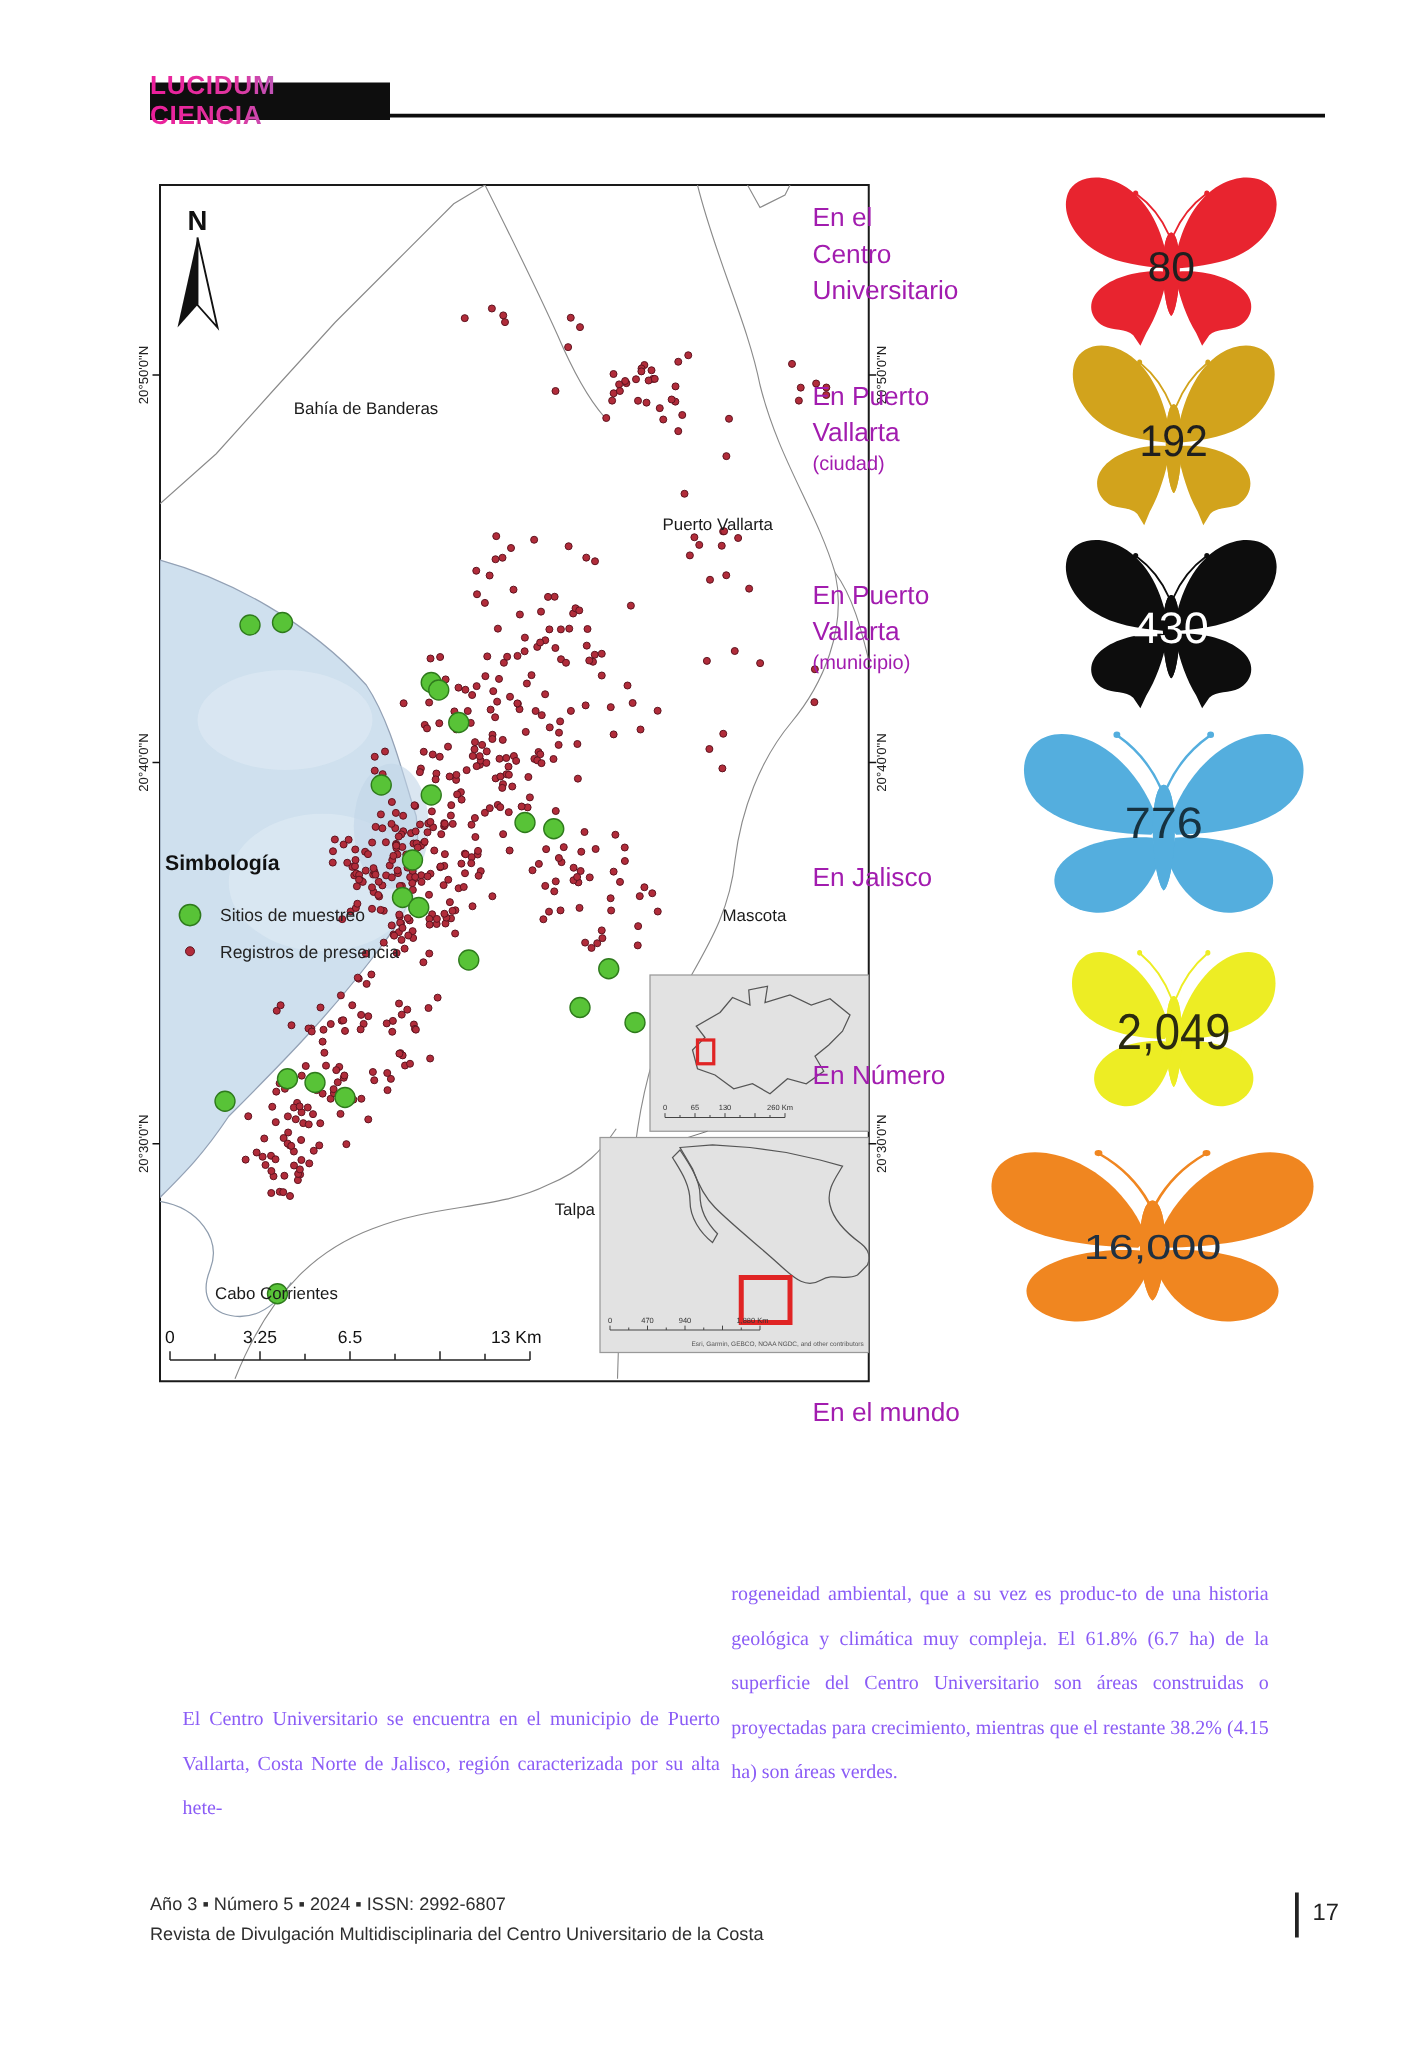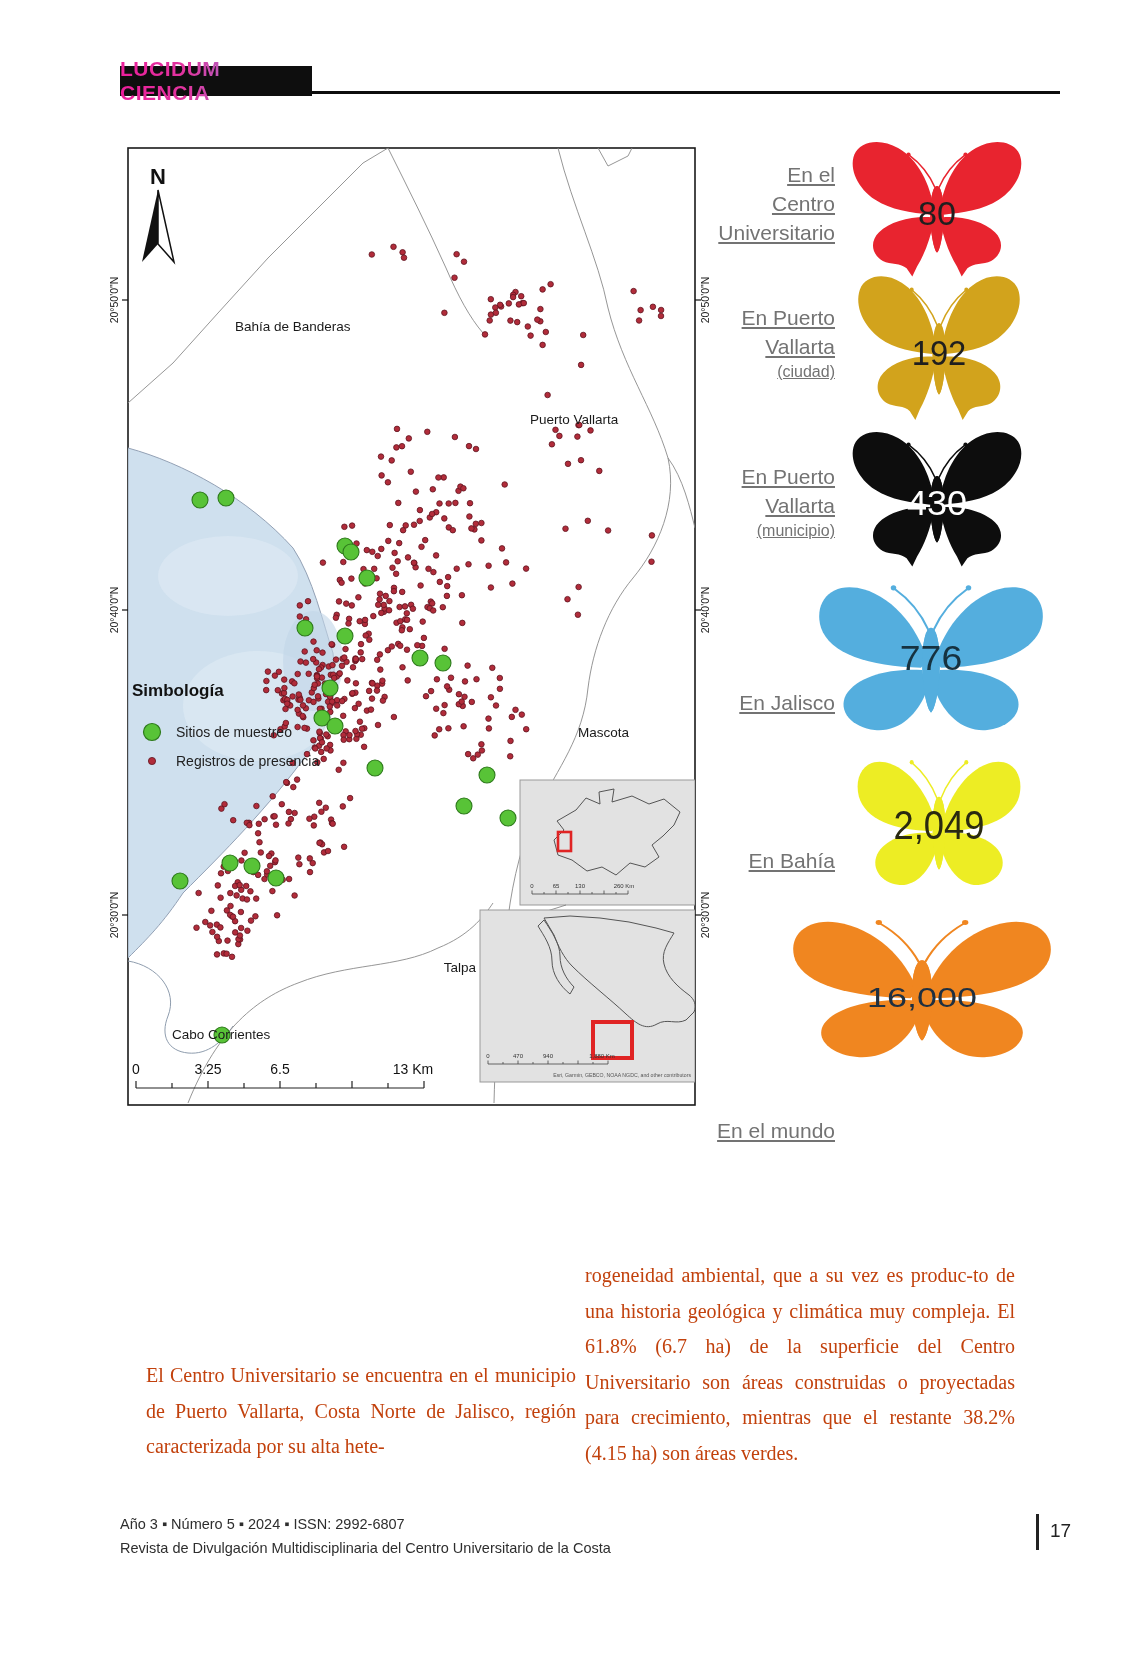--- a/index.html
+++ b/index.html
@@ -16,31 +16,31 @@
 
   
   .mapwrap{position:absolute;left:108px;top:146px;width:607px;height:965px;}
   .mapwrap text{font-family:"Liberation Sans",sans-serif;}
   [data-name="records-layer"] circle{fill:#b12c3a;stroke:#5f1420;stroke-width:.8;}
   [data-name="sites-layer"] circle{fill:#58c337;stroke:#2e7a1c;stroke-width:1.1;}
 
   
   .bfly{position:absolute;}
   .bnum{font-family:"Liberation Sans",sans-serif;font-weight:300;}
-  .blabel{position:absolute;left:650px;width:185px;text-align:right;
-          font-size:21px;line-height:29px;color:#737373;text-decoration:underline;}
+  .blabel{position:absolute;left:650px;width:185px;
+          font-size:21px;line-height:29px;color:#a21caf;}
   .blabel .sub{font-size:16px;line-height:22px;}
 
   
   .caption{position:absolute;left:120px;top:1130px;width:900px;font-size:20px;line-height:39px;color:#3a3a3a;}
   .caption .figlabel{color:#4565ae;}
   .heading{position:absolute;left:120px;top:1256px;font-size:21.5px;line-height:35px;
            color:#4060ac;letter-spacing:.2px;}
-  .bodycol{position:absolute;font-family:"Liberation Serif",serif;font-size:20px;
-           line-height:35.5px;color:#c2410c;text-align:justify;}
+  .bodycol{position:absolute;font-family:"Liberation Serif",serif;font-size:16px;
+           line-height:35.5px;color:#8b5cf6;text-align:justify;}
   #colL{left:120px;top:1358px;width:430px;margin-left:26px;}
   #colR{left:585px;top:1258px;width:430px;}
 
   
   .footline{position:absolute;left:120px;font-size:14.5px;color:#2e2e2e;}
   #foot1{top:1516px;} #foot2{top:1540px;}
   .pagebar{position:absolute;left:1036px;top:1514px;width:2.5px;height:36px;background:#222;}
   .pagenum{position:absolute;left:1050px;top:1520px;font-size:19px;color:#222;}
 </style>
 </head>
@@ -796,21 +796,21 @@
   </div>
   <div class="blabel" style="top:462px" data-name="butterfly-scale-label-2">
     <div data-name="label-line">En Puerto</div>
     <div data-name="label-line">Vallarta</div>
     <div class="sub" data-name="label-sub">(municipio)</div>
   </div>
   <div class="blabel" style="top:688px" data-name="butterfly-scale-label-3">
     <div data-name="label-line">En Jalisco</div>
   </div>
   <div class="blabel" style="top:846px" data-name="butterfly-scale-label-4">
-    <div data-name="label-line">En Bahía</div>
+    <div data-name="label-line">En Número</div>
   </div>
   <div class="blabel" style="top:1116px" data-name="butterfly-scale-label-5">
     <div data-name="label-line">En el mundo</div>
   </div>
 
   <svg class="bfly" style="left: 842px; top: 136px; width: 190px; height: 148px; color: rgb(232, 36, 47);" viewBox="0 0 200 160" preserveAspectRatio="none" data-name="butterfly-svg-0">
     <use href="#bflyA" data-name="butterfly-icon"></use>
     <text class="bnum" x="100" y="96" font-size="36" text-anchor="middle" data-name="species-count" fill="#1f1f1f">80</text>
   </svg>
   <svg class="bfly" style="left: 848px; top: 270px; width: 182px; height: 158px; color: rgb(210, 163, 28);" viewBox="0 0 200 160" preserveAspectRatio="none" data-name="butterfly-svg-1">

